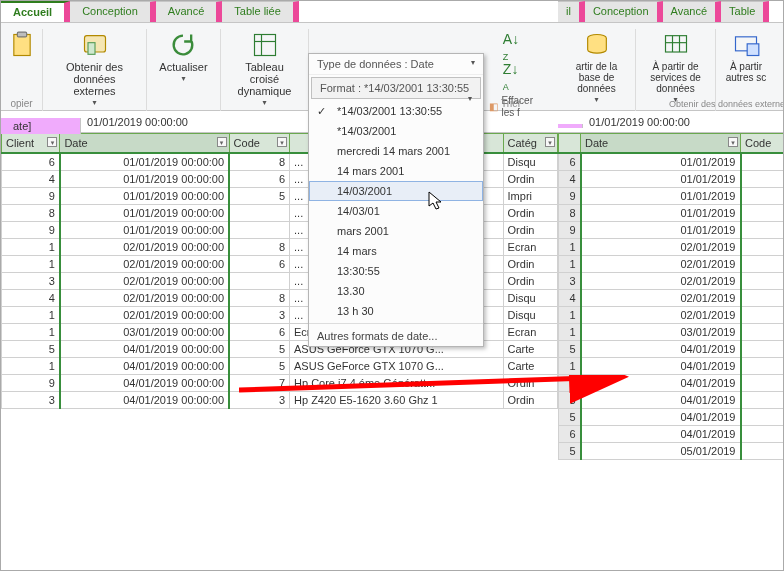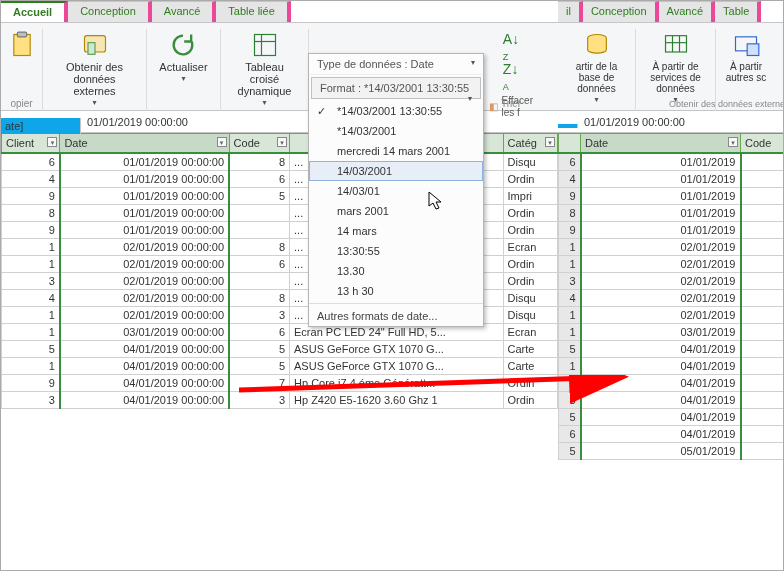--- a/index.html
+++ b/index.html
@@ -4,36 +4,36 @@
 <style>
   * { box-sizing: border-box; margin: 0; padding: 0; }
   body { font-family: "Segoe UI", Tahoma, sans-serif; font-size: 12px; color: #333; background: #fff; }
   .canvas { position: relative; width: 784px; height: 571px; overflow: hidden; border:1px solid #aaa;}
   .window { position: absolute; top: 0; background: #fff; }
   .win-left { left: 0; width: 558px; height: 571px; border-right:1px solid #b5b5b5;}
   .win-right { left: 557px; width: 227px; height: 571px; }
 
   
   .tabs { display: flex; height: 22px; background: #fff; border-bottom: 1px solid #c5c5c5; font-size: 11px; }
-  .tab { padding: 3px 12px; color: #2f7d1e; border-top:1px solid #c5c5c5; border-right:4px solid #ec4899; cursor:default;}
+  .tab { padding: 3px 12px; color: #2f7d1e; border-top:1px solid #c5c5c5; border-right:6px solid #ec4899; cursor:default;}
   .tab.active { background: #fff; color: #2f7d1e; font-weight:bold; border-top:2px solid #2f7d1e;}
   .tab.inactive { background:#e5e5e5; }
 
   
   .ribbon { position:relative; height: 88px; background: #f5f6f7; border-bottom:1px solid #c5c5c5; display:flex; align-items:flex-start; padding-top:6px;}
   .rgroup { display:flex; flex-direction:column; align-items:center; padding:0 8px; border-right:1px solid #dcdcdc; height:82px; position:relative;}
   .rgroup-label { font-size:10px; color:#888; position:absolute; bottom:2px; left:0; right:0; text-align:center;}
   .rbtn { display:flex; flex-direction:column; align-items:center; gap:2px; padding:2px 4px; font-size:11px; text-align:center; line-height:1.1; color:#333;}
   .rbtn svg { width:28px; height:28px; }
   .rbtn span { max-width:90px; }
   .dd-arrow { font-size:8px; color:#555; }
 
   
   .fbar { display:flex; align-items:center; height:22px; border-bottom:1px solid #c5c5c5; background:#fff; font-size:11px;}
-  .namebox { width:80px; padding:2px 4px; border-right:1px solid #c5c5c5; background:#0ea5e9;margin-top:8px;}
+  .namebox { width:80px; padding:2px 12px; border-right:1px solid #c5c5c5; background:#f0abfc;margin-top:8px;}
   .fxval { padding:2px 6px; flex:1;}
 
   
   .grid { overflow:hidden; }
   table { border-collapse: collapse; width:100%; font-size:11px;padding-left:46px; }
   th { background:#d8e6d8; border:1px solid #6aa84f; border-bottom:2px solid #388e3c; padding:3px 4px; text-align:left; position:relative; font-weight:normal;}
   th.sel { background:#c7dac7; }
   td { border:1px solid #d0d0d0; padding:2px 4px; white-space:nowrap;}
   td.sel { border-left:2px solid #388e3c; border-right:2px solid #388e3c;}
   tr.r td.row-h { background:#e8e8e8; text-align:right; width:22px; border-right:1px solid #b5b5b5;}
@@ -140,20 +140,21 @@
       <div class="rgroup-label">Trier</div>
     </div>
 
     <div class="dropdown">
       <div class="dd-head"><span>Type de données : Date</span><span class="chev">▾</span></div>
       <div class="dd-head sel"><span>Format : *14/03/2001 13:30:55</span><span class="chev">▾</span></div>
       <div id="dd-items">
             <div class="dd-item"><span class="tick">✓</span><span>*14/03/2001 13:30:55</span></div>
             <div class="dd-item"><span>*14/03/2001</span></div>
             <div class="dd-item"><span>mercredi 14 mars 2001</span></div>
+            <div class="dd-item"><span>14 mars 2001</span></div>
             <div class="dd-item hover"><span>14/03/2001</span></div>
             <div class="dd-item"><span>14/03/01</span></div>
             <div class="dd-item"><span>mars 2001</span></div>
             <div class="dd-item"><span>14 mars</span></div>
             <div class="dd-item"><span>13:30:55</span></div>
             <div class="dd-item"><span>13.30</span></div>
             <div class="dd-item"><span>13 h 30</span></div>
           </div>
       <div class="dd-sep"></div>
       <div class="dd-last">Autres formats de date...</div>

